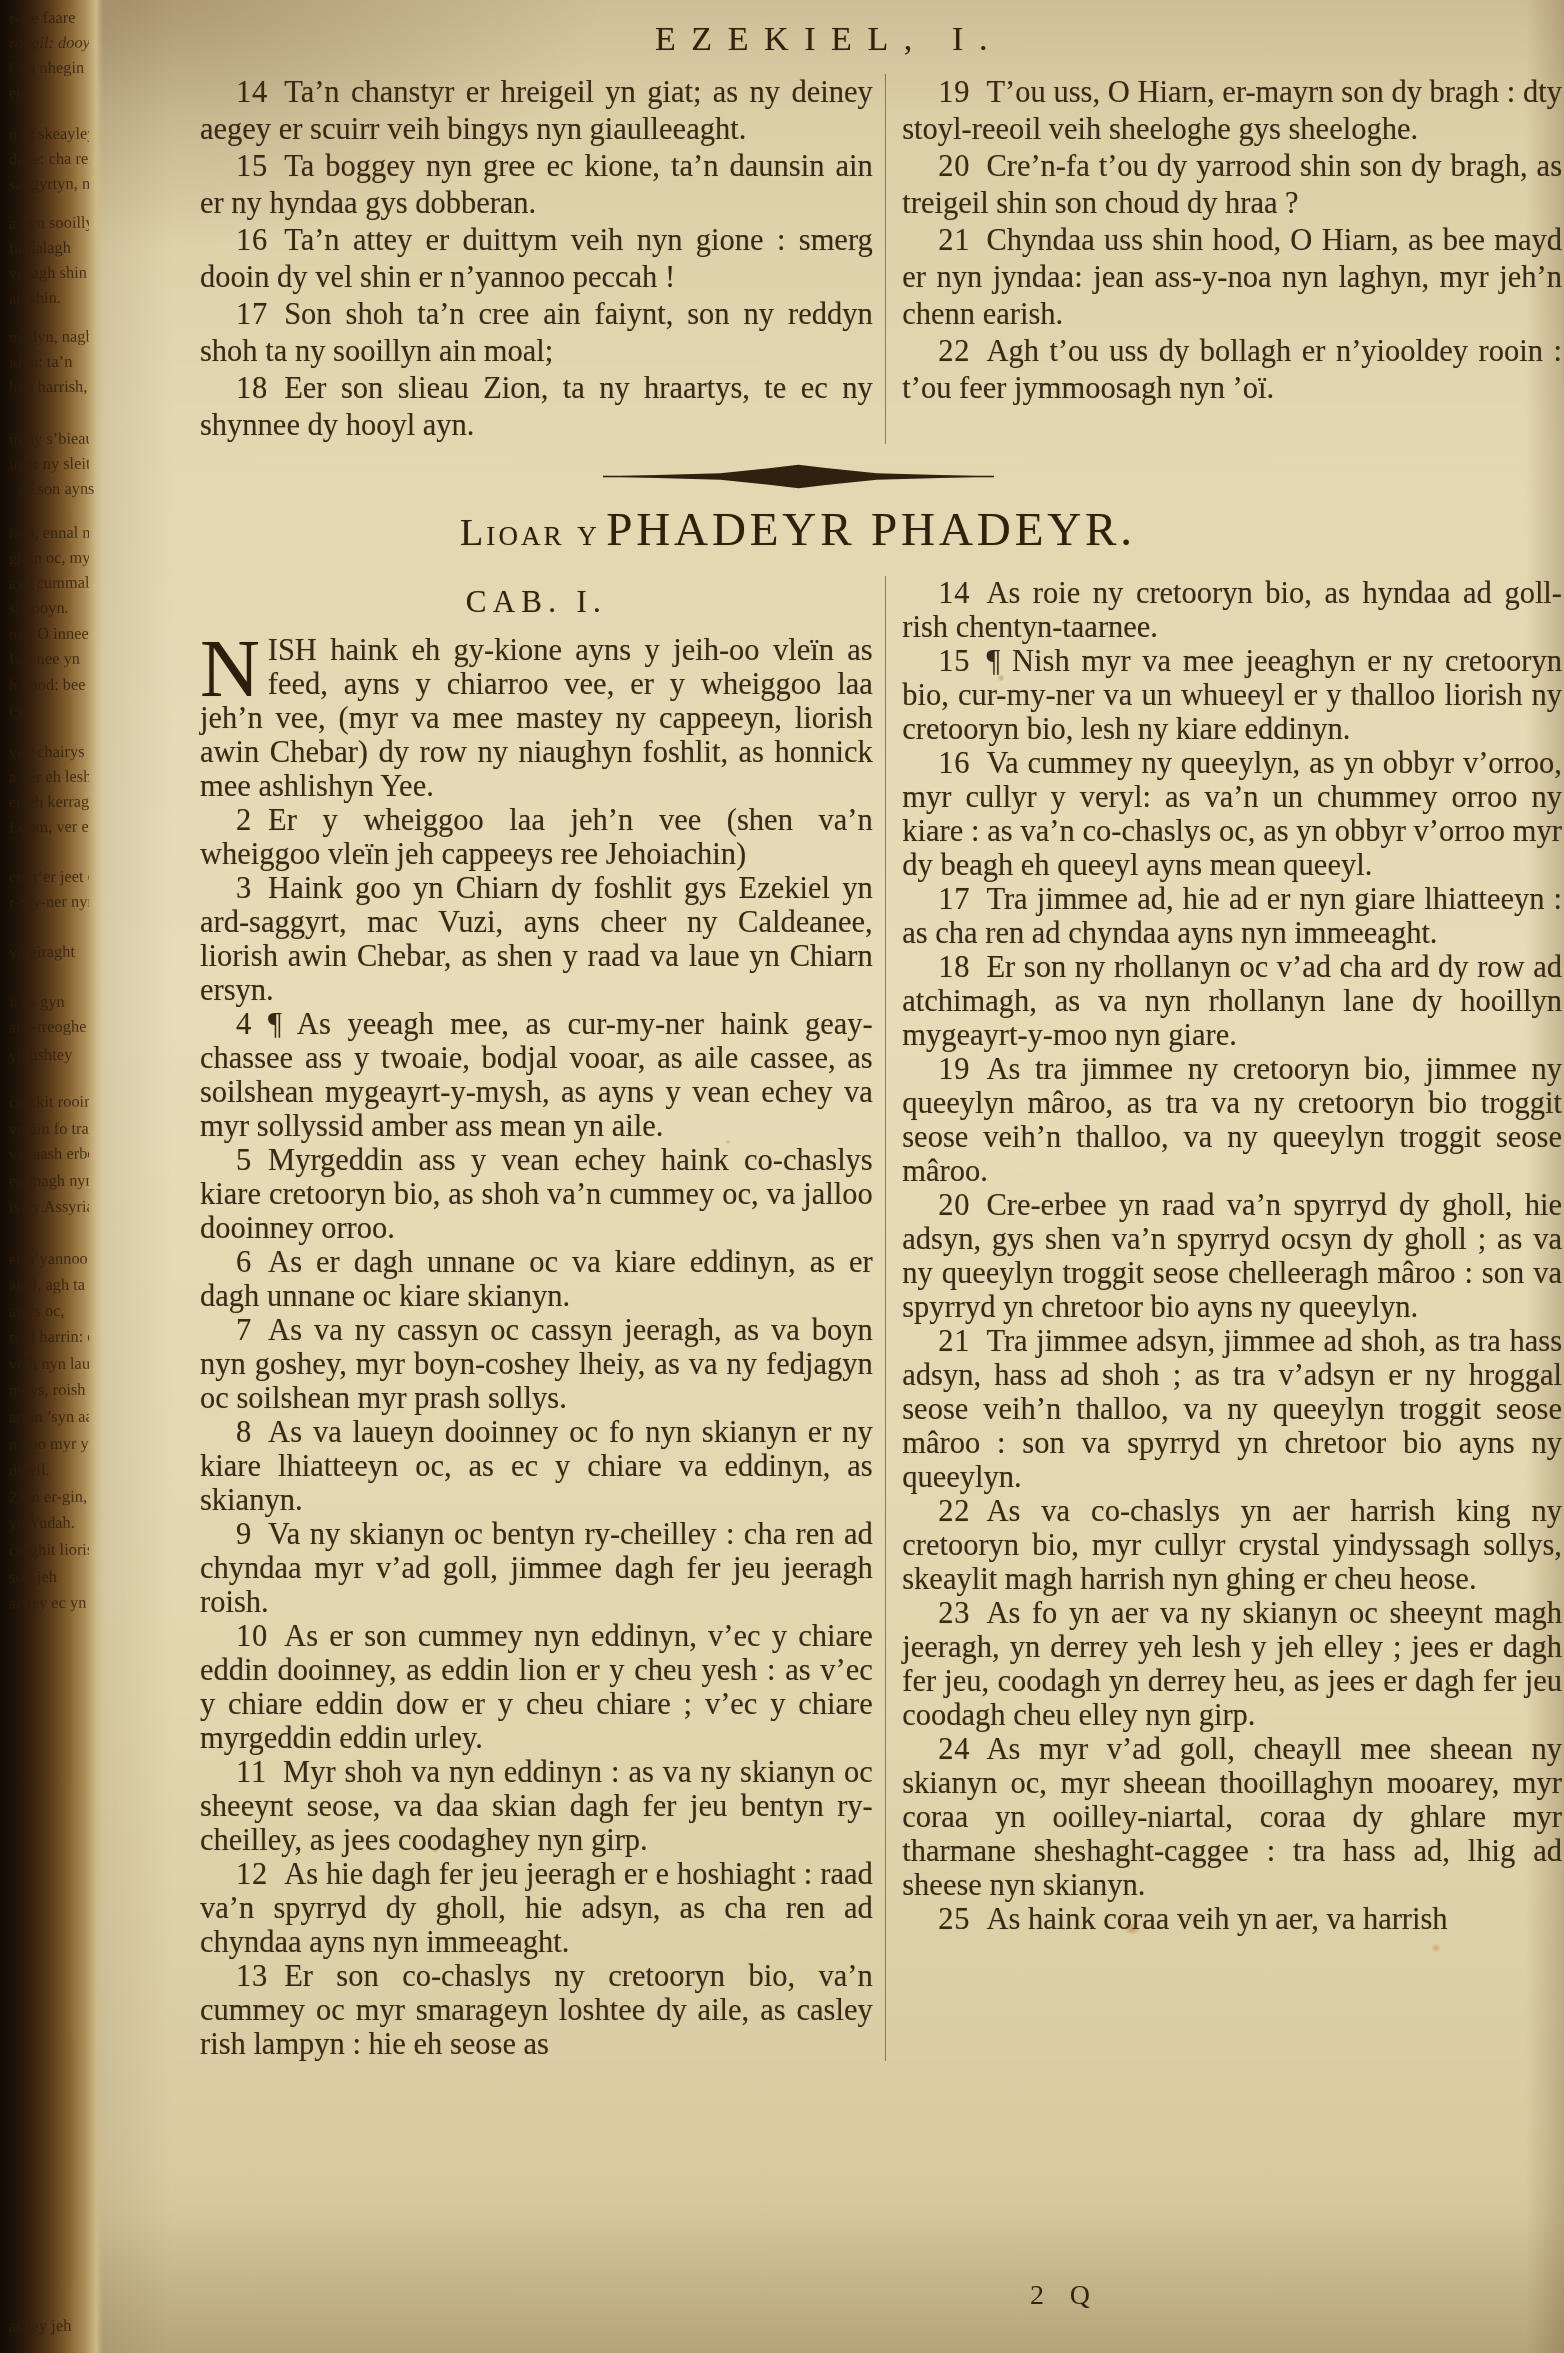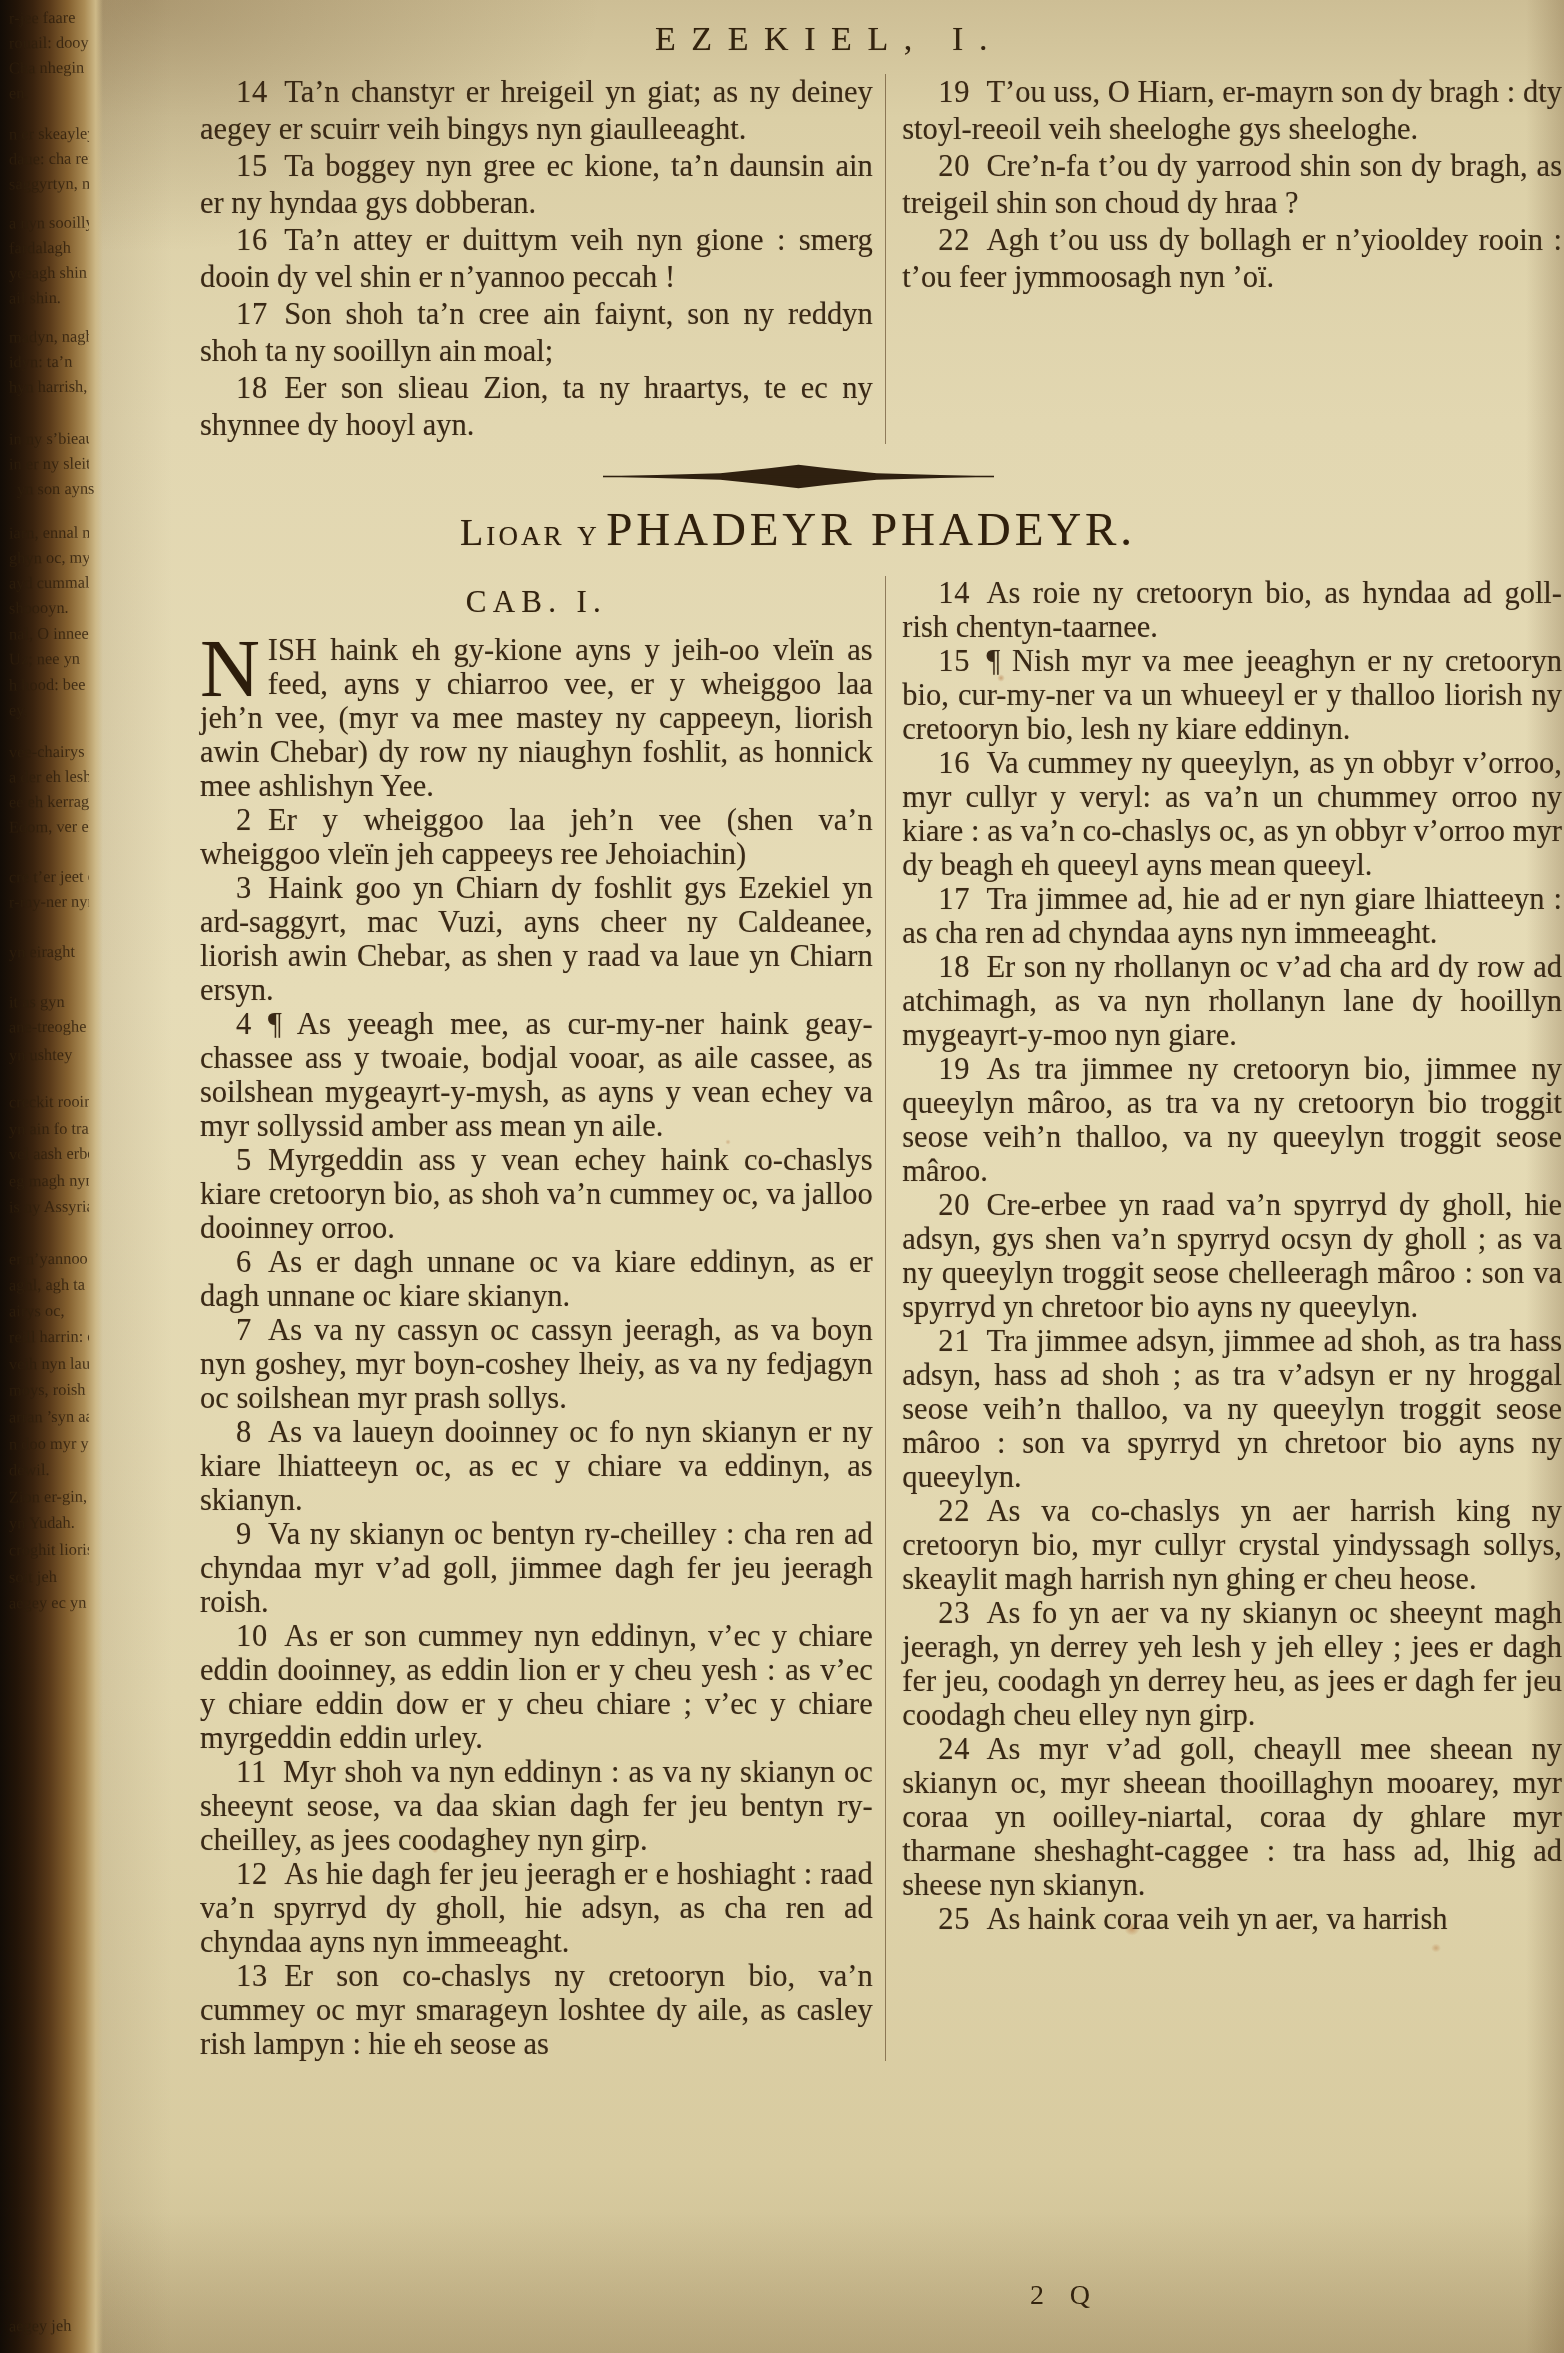--- a/index.html
+++ b/index.html
@@ -63,21 +63,21 @@
   .dc{float:left;font-size:83px;line-height:66px;padding:1.6px 7.8px 0 0;color:#2d1d0b;}
   .signature{position:absolute;left:1030px;top:2279px;font-size:28px;letter-spacing:9.4px;color:#33230f;z-index:3;}
 </style>
 </head>
 <body>
 
 <div class="page">
 
   <div class="gutter">
       <div class="frag" style="top: 7.8px;">r-jee faare</div>
-      <div class="frag" style="top: 33px;">rouail: dooy</div>
+      <div class="frag" style="top: 33px; font-style: italic;">rouail: dooy</div>
       <div class="frag" style="top: 58px;">Cha nhegin</div>
       <div class="frag" style="top: 83px;">en.</div>
       <div class="frag" style="top: 124px;">n er skeayley</div>
       <div class="frag" style="top: 149px;">daue: cha ren</div>
       <div class="frag" style="top: 174px;">saggyrtyn, ny</div>
       <div class="frag" style="top: 213px;">a nyn sooillyn</div>
       <div class="frag" style="top: 238px;">fardalagh</div>
       <div class="frag" style="top: 263px;">yeeagh shin</div>
       <div class="frag" style="top: 288px;">ail shin.</div>
       <div class="frag" style="top: 327px;">madyn, nagh</div>
@@ -134,20 +134,21 @@
       <div class="col-left">
           <p class="verse"><span class="vnum">14 </span>Ta’n chanstyr er hreigeil yn giat; as ny deiney aegey er scuirr veih bingys nyn giaulleeaght.</p>
           <p class="verse"><span class="vnum">15 </span>Ta boggey nyn gree ec kione, ta’n daunsin ain er ny hyndaa gys dobberan.</p>
           <p class="verse"><span class="vnum">16 </span>Ta’n attey er duittym veih nyn gione : smerg dooin dy vel shin er n’yannoo peccah !</p>
           <p class="verse"><span class="vnum">17 </span>Son shoh ta’n cree ain faiynt, son ny reddyn shoh ta ny sooillyn ain moal;</p>
           <p class="verse"><span class="vnum">18 </span>Eer son slieau Zion, ta ny hraartys, te ec ny shynnee dy hooyl ayn.</p>
         </div>
       <div class="col-right">
           <p class="verse"><span class="vnum">19 </span>T’ou uss, O Hiarn, er-mayrn son dy bragh : dty stoyl-reeoil veih sheeloghe gys sheeloghe.</p>
           <p class="verse"><span class="vnum">20 </span>Cre’n-fa t’ou dy yarrood shin son dy bragh, as treigeil shin son choud dy hraa ?</p>
+          <p class="verse"><span class="vnum">21 </span>Chyndaa uss shin hood, O Hiarn, as bee mayd er nyn jyndaa: jean ass-y-noa nyn laghyn, myr jeh’n chenn earish.</p>
           <p class="verse"><span class="vnum">22 </span>Agh t’ou uss dy bollagh er n’yiooldey rooin : t’ou feer jymmoosagh nyn ’oï.</p>
         </div>
     </section>
 
     <div class="ornament">
       <svg width="391" height="27" viewBox="0 0 500 34">
         <polygon points="0,17 150,13 215,6 250,2 285,6 350,13 500,17 350,21 285,28 250,32 215,28 150,21" fill="#2f2010"></polygon>
         <rect x="0" y="16" width="500" height="2" fill="#2f2010"></rect>
       </svg>
     </div>

